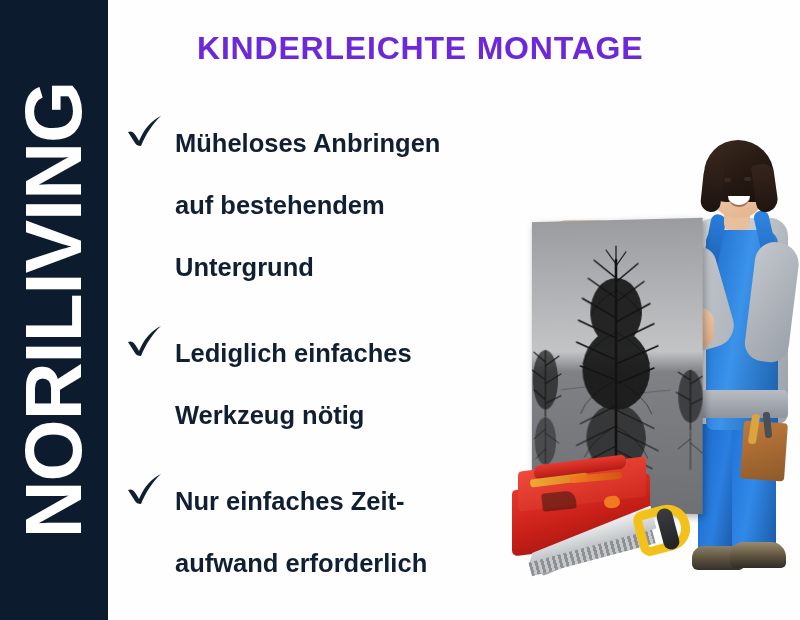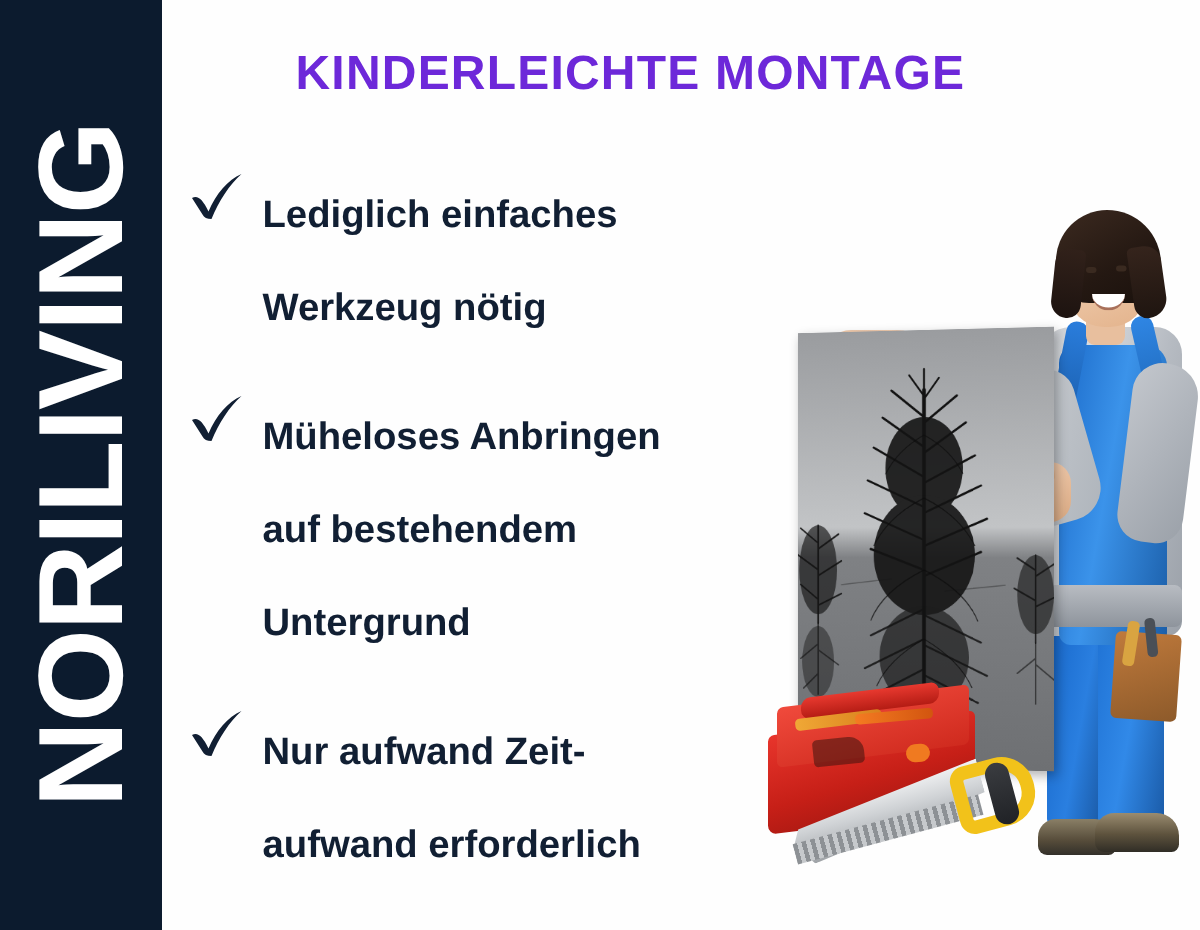--- a/index.html
+++ b/index.html
@@ -236,42 +236,42 @@
   <div id="headline">KINDERLEICHTE MONTAGE</div>
 
   <div id="benefits">
 
     <div class="benefit">
       <span class="benefit-check">
         <svg viewBox="0 0 38 34" width="38" height="34" aria-hidden="true">
           <path d="M2 18 C6 16 9 19 13 27 C18 15 26 6 35 2 C27 9 20 20 15 32 C12 32 10 31 9 29 Z" fill="#111f33"></path>
         </svg>
       </span>
-      <div class="benefit-line">Lediglich einfaches</div>
-      <div class="benefit-line">Werkzeug nötig</div>
+      <div class="benefit-line">Müheloses Anbringen</div>
+      <div class="benefit-line">auf bestehendem</div>
+      <div class="benefit-line">Untergrund</div>
     </div>
 
     <div class="benefit">
       <span class="benefit-check">
         <svg viewBox="0 0 38 34" width="38" height="34" aria-hidden="true">
           <path d="M2 18 C6 16 9 19 13 27 C18 15 26 6 35 2 C27 9 20 20 15 32 C12 32 10 31 9 29 Z" fill="#111f33"></path>
         </svg>
       </span>
-      <div class="benefit-line">Müheloses Anbringen</div>
-      <div class="benefit-line">auf bestehendem</div>
-      <div class="benefit-line">Untergrund</div>
+      <div class="benefit-line">Lediglich einfaches</div>
+      <div class="benefit-line">Werkzeug nötig</div>
     </div>
 
     <div class="benefit">
       <span class="benefit-check">
         <svg viewBox="0 0 38 34" width="38" height="34" aria-hidden="true">
           <path d="M2 18 C6 16 9 19 13 27 C18 15 26 6 35 2 C27 9 20 20 15 32 C12 32 10 31 9 29 Z" fill="#111f33"></path>
         </svg>
       </span>
-      <div class="benefit-line">Nur aufwand Zeit-</div>
+      <div class="benefit-line">Nur einfaches Zeit-</div>
       <div class="benefit-line">aufwand erforderlich</div>
     </div>
 
   </div>
 
   <div id="photo">
 
     <div class="worker">
       <div class="w-leg-l"></div>
       <div class="w-leg-r"></div>

